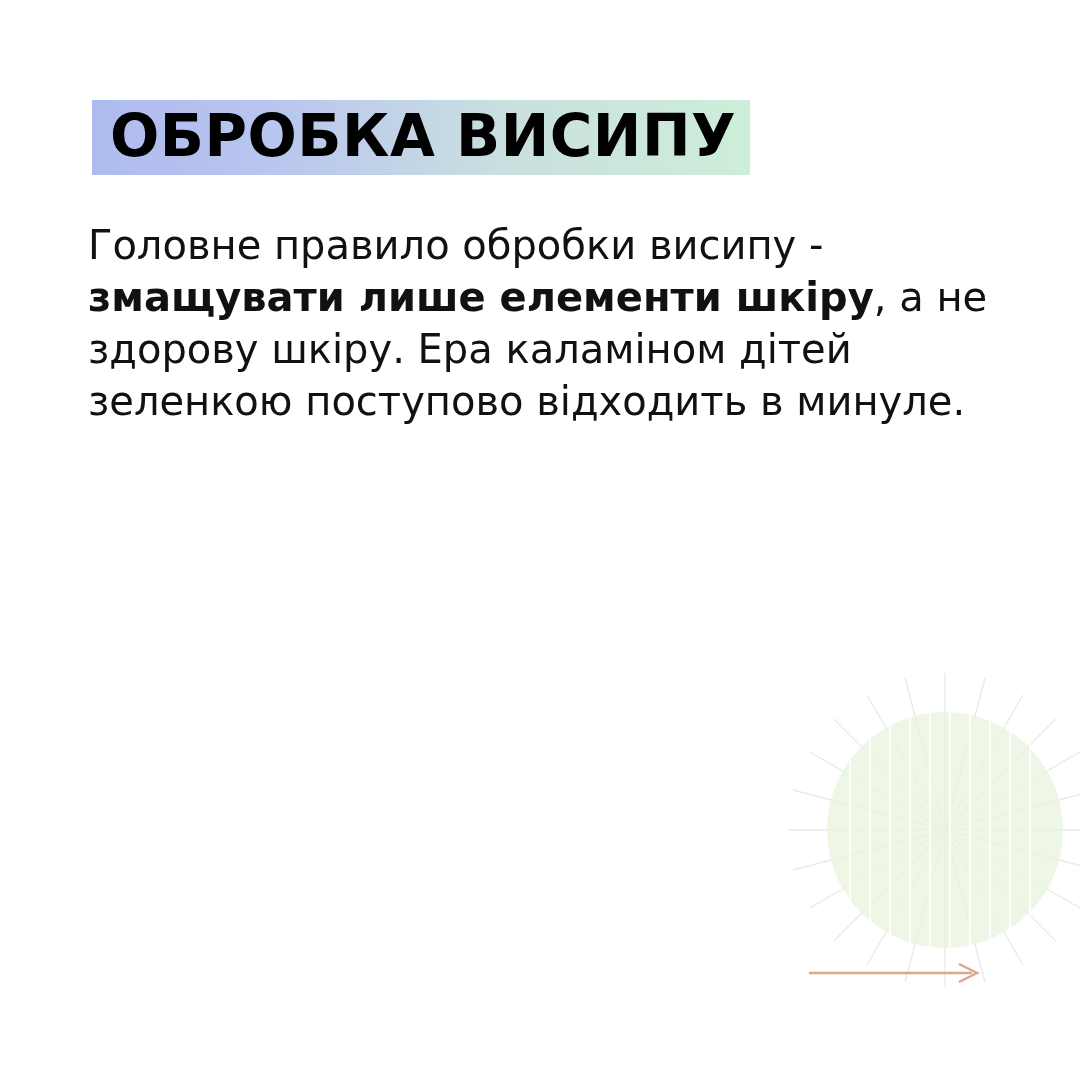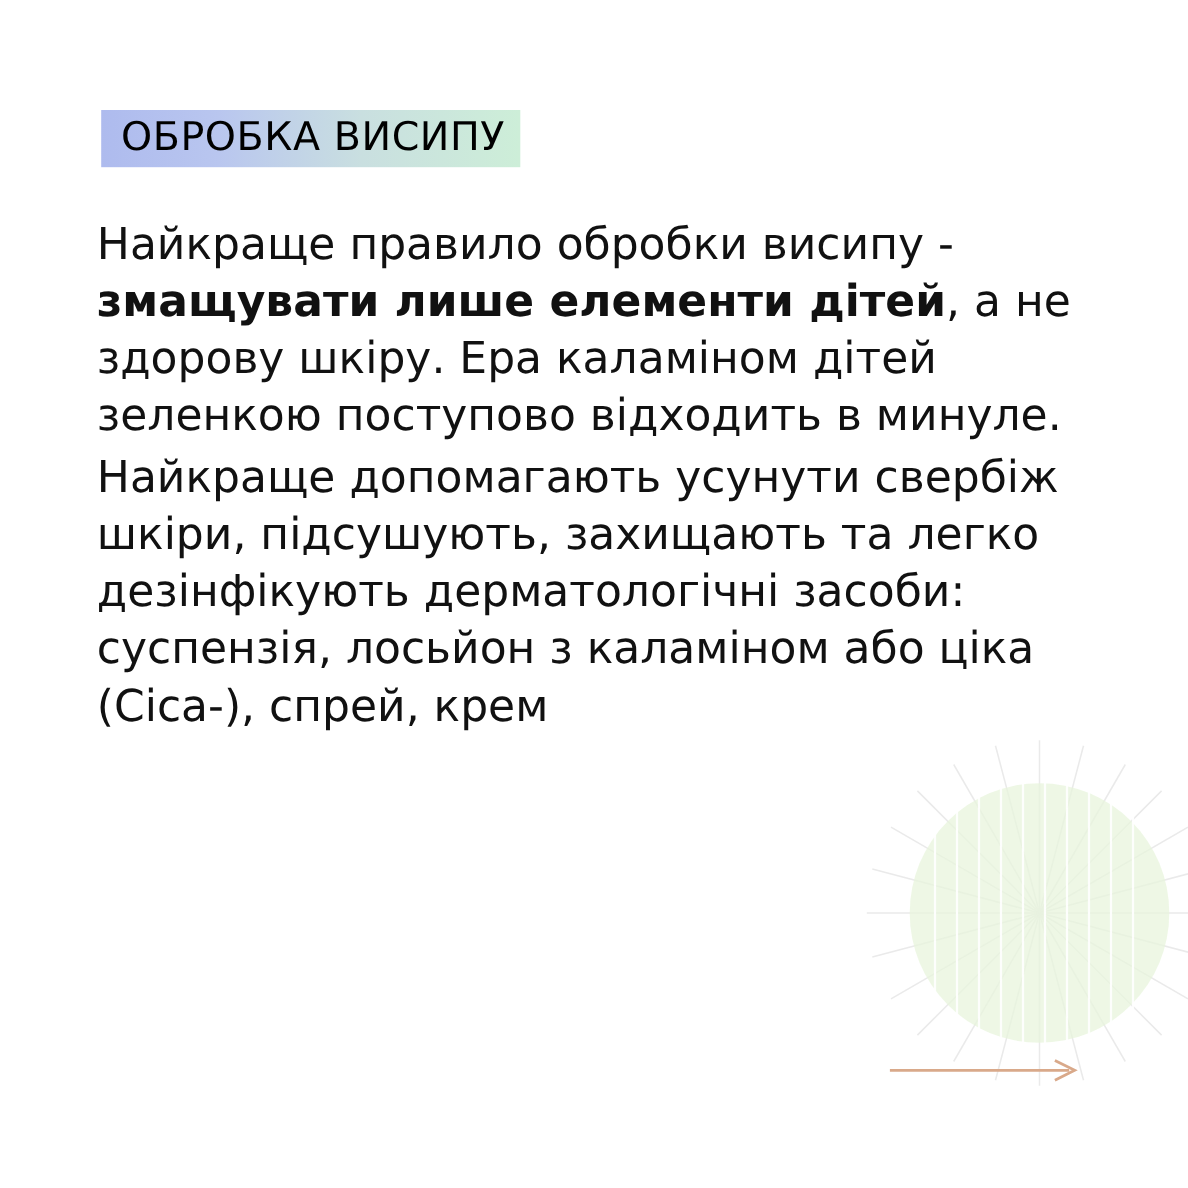--- a/index.html
+++ b/index.html
@@ -36,22 +36,22 @@
   }
 
   
   .title-wrap {
     display: inline-block;
     position: relative;
     margin-left: 4px;
   }
   .title {
     display: inline-block;
-    font-size: 36px;
-    font-weight: normal;
+    font-size: 58px;
+    font-weight: bold;
     letter-spacing: 0.5px;
     color: #000000;
     line-height: 1.05;
     padding: 6px 14px 8px 18px;
     background: linear-gradient(90deg, #aebbee 0%, #b9c6ef 28%, #c9dfe0 62%, #cdeed8 100%);
     white-space: nowrap;
   }
 
   
   .para {
@@ -139,24 +139,23 @@
   </g>
 </svg>
 
 <div class="slide">
 
   <div class="title-wrap">
     <span class="title">ОБРОБКА ВИСИПУ</span>
   </div>
 
   <p class="para p1">
-    <span>Найкраще правило обробки висипу - </span><span class="bold">змащувати лише елементи дітей</span><span>, а не здорову шкіру. Ера каламіном дітей зеленкою поступово відходить в минуле.</span>
+    <span>Головне правило обробки висипу - </span><span class="bold">змащувати лише елементи шкіру</span><span>, а не здорову шкіру. Ера каламіном дітей зеленкою поступово відходить в минуле.</span>
   </p>
 
 
-  <p class="para p3">Найкраще допомагають усунути свербіж шкіри, підсушують, захищають та легко дезінфікують дерматологічні засоби: суспензія, лосьйон з  каламіном або ціка (Cica-), спрей, крем</p>
 
   <svg class="arrow" viewBox="0 0 175 24" aria-hidden="true">
     <line x1="2" y1="12" x2="165" y2="12" stroke="#d9a98a" stroke-width="2.5"></line>
     <polyline points="152,3 170,12 152,21" fill="none" stroke="#d9a98a" stroke-width="2.5"></polyline>
   </svg>
 
 </div>
 
 </body></html>

